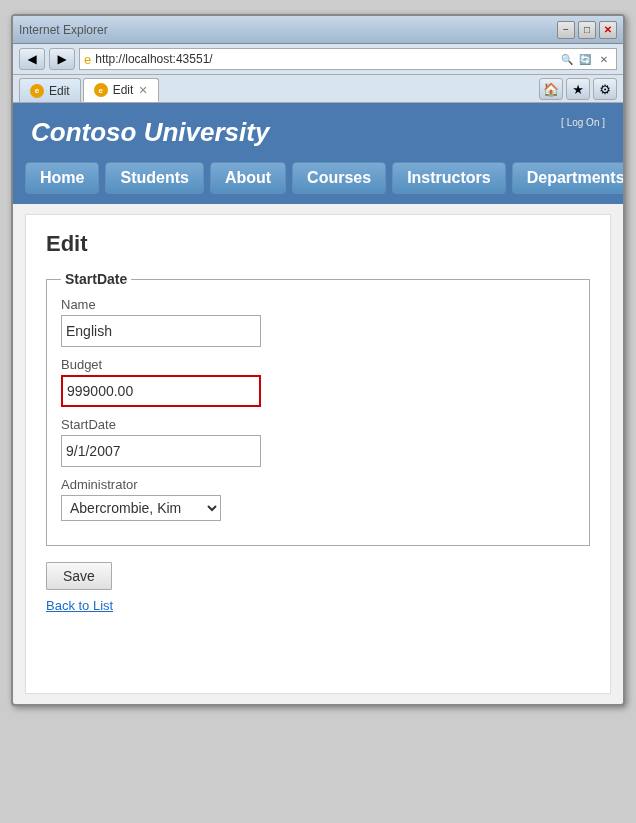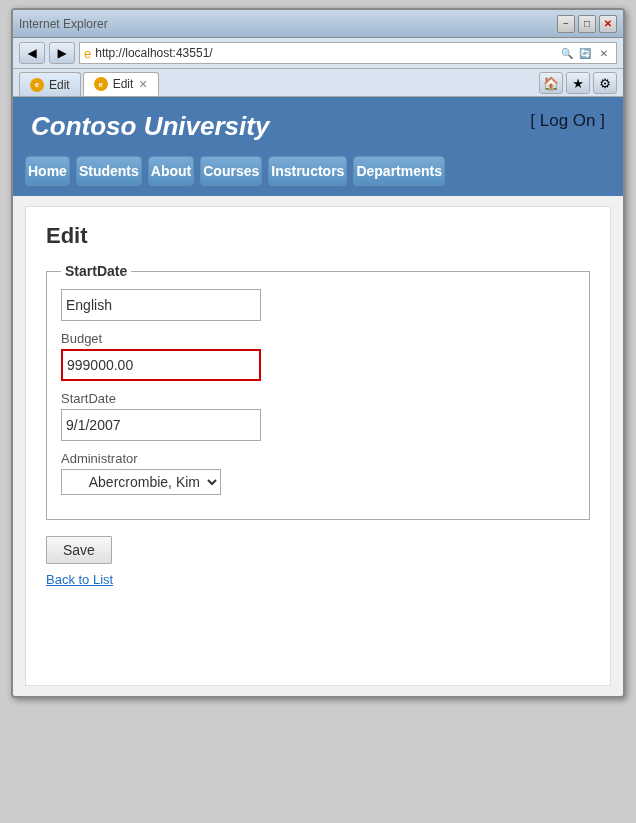--- a/index.html
+++ b/index.html
@@ -8,21 +8,21 @@
       font-size: 14px;
       background: #ccc;
       width: 636px;
       height: 823px;
       overflow: hidden;
     }
 
     
     .window {
       width: 614px;
-      margin: 8px auto;
+      margin: 14px auto;
       border: 2px solid #888;
       border-radius: 4px;
       box-shadow: 2px 2px 6px rgba(0,0,0,0.4);
       background: #f0f0f0;
       overflow: hidden;
     }
 
     .title-bar {
       background: linear-gradient(to bottom, #c8d8e8, #a0b8d0);
       height: 28px;
@@ -196,40 +196,40 @@
     }
 
     .site-title {
       color: white;
       font-size: 26px;
       font-weight: bold;
       font-style: italic;
     }
 
     .log-on-link {
-      color: #0f172a;
-      font-size: 17px;
+      color: #e5e5e5;
+      font-size: 10px;
       text-decoration: none;
     }
 
     
     .nav-menu {
       background: #4a7aaf;
       padding: 0 12px 10px;
       display: flex;
       gap: 6px;
     }
 
     .nav-item {
-      padding: 6px 2px;
+      padding: 6px 14px;
       background: linear-gradient(to bottom, #7aaad4, #5590c0);
       border: 1px solid #6090b8;
       border-radius: 4px;
       color: white;
-      font-size: 14px;
+      font-size: 16px;
       font-weight: bold;
       cursor: pointer;
       text-decoration: none;
     }
 
     
     .page-body {
       background: white;
       margin: 10px 12px;
       border: 1px solid #ddd;
@@ -284,21 +284,20 @@
     }
 
     .form-select {
       width: 160px;
       height: 26px;
       border: 1px solid #aaa;
       padding: 0 4px;
       font-size: 14px;
       color: #333;
       background: white;
-      text-align: right;
     }
 
     .save-btn {
       padding: 5px 16px;
       background: linear-gradient(to bottom, #f8f8f8, #e0e0e0);
       border: 1px solid #aaa;
       border-radius: 1px;
       font-size: 14px;
       color: #333;
       cursor: pointer;
@@ -377,20 +376,21 @@
 
     <div class="page-body">
 
       <h1 class="page-heading">Edit</h1>
 
       <form>
         <fieldset class="form-fieldset">
           <legend class="fieldset-legend">StartDate</legend>
 
           <div class="form-group">
+            <label class="form-label">Name</label>
             <input class="form-input" type="text" value="English" style="">
           </div>
 
           <div class="form-group">
             <label class="form-label">Budget</label>
             <input class="form-input highlighted" type="text" value="999000.00" style="">
           </div>
 
           <div class="form-group">
             <label class="form-label">StartDate</label>

